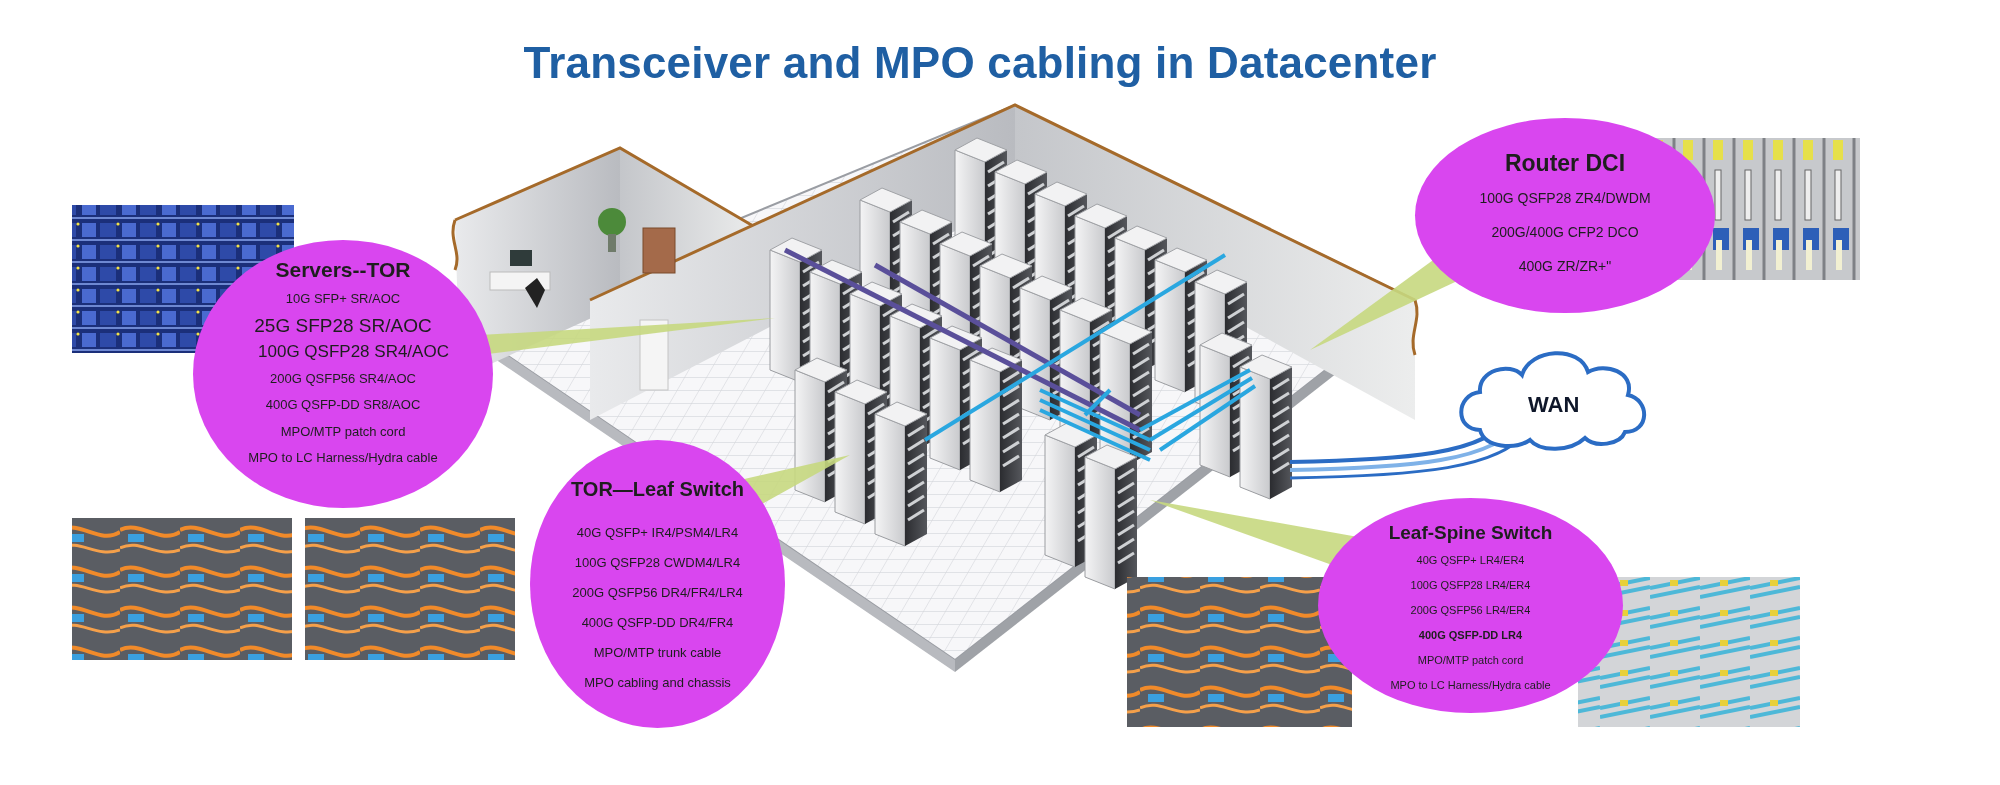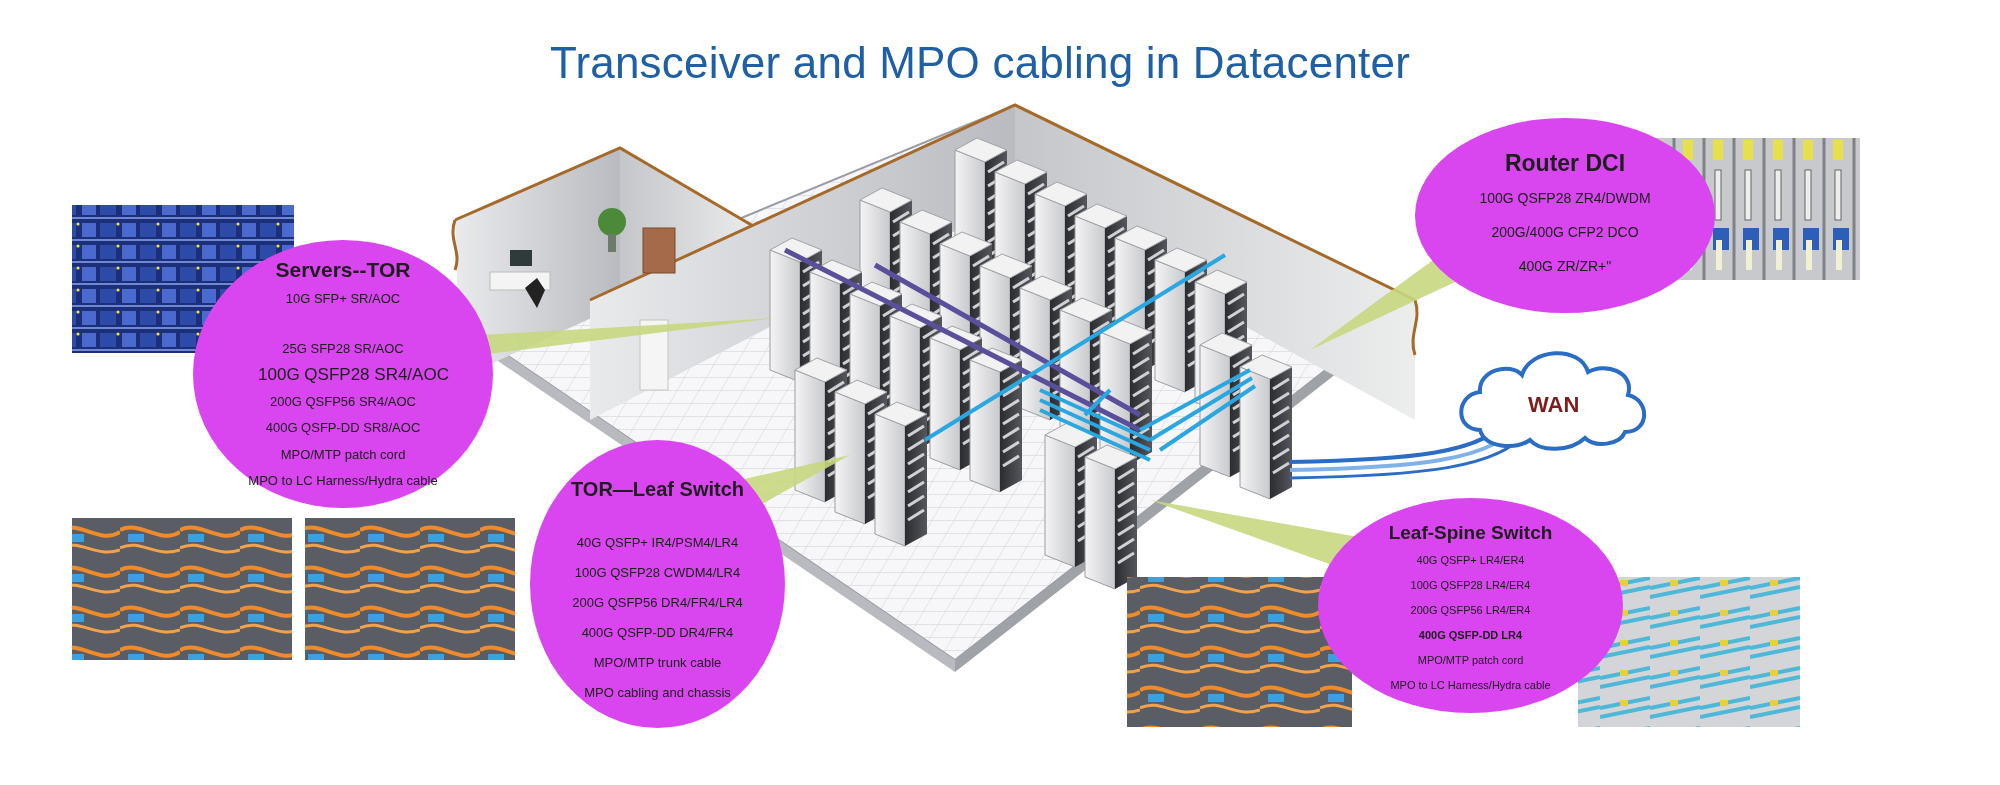--- a/index.html
+++ b/index.html
@@ -1,25 +1,25 @@
 <!DOCTYPE html>
 <html><head>
 <meta charset="utf-8">
 <style>
   html, body { margin: 0; padding: 0; background: #ffffff; }
   body { width: 2000px; height: 785px; position: relative; overflow: hidden;
          font-family: "Liberation Sans", "DejaVu Sans", sans-serif; }
   .title { position: absolute; left: 0; width: 1960px; top: 38px; text-align: center;
-           font-size: 44px; font-weight: normal; color: #1f5fa3; letter-spacing: 0.2px; }
+           font-size: 44px; font-weight: bold; color: #1f5fa3; letter-spacing: 0.2px; }
   svg.scene { position: absolute; left: 0; top: 0; }
   .bubble { position: absolute; border-radius: 50%; background: #d946ef;
             display: flex; flex-direction: column; align-items: center; color: #1e1e1e; }
   .bubble .bt { font-weight: bold; text-align: center; white-space: nowrap; }
   .bubble .bi { text-align: center; white-space: nowrap; }
-  .wan-label { position: absolute; font-weight: bold; font-size: 22px; color: #7f1d1d; }
+  .wan-label { position: absolute; font-weight: bold; font-size: 22px; color: #0f172a; }
 </style>
 </head>
 <body>
 
 <div class="title">Transceiver and MPO cabling in Datacenter</div>
 
 <svg class="scene" width="2000" height="785" viewBox="0 0 2000 785">
   <defs>
     <pattern id="tile" width="22" height="13" patternUnits="userSpaceOnUse" patternTransform="skewX(-30)">
       <rect width="22" height="13" fill="#f7f7f9"></rect>
@@ -452,30 +452,30 @@
   <rect x="72" y="518" width="220" height="142" fill="url(#orangeFiber)"></rect>
   <rect x="305" y="518" width="210" height="142" fill="url(#orangeFiber)"></rect>
   <rect x="1127" y="577" width="225" height="150" fill="url(#orangeFiber)"></rect>
   <rect x="1578" y="577" width="222" height="150" fill="url(#aquaFiber)"></rect>
   <rect x="1650" y="138" width="210" height="142" fill="url(#routerCards)"></rect>
 </svg>
 
 <div class="bubble" style="left:193px; top:240px; width:300px; height:268px; padding-top:18px; box-sizing:border-box;">
   <div class="bt" style="font-size:21px; margin-bottom:4px;">Servers--TOR</div>
   <div class="bi" style="font-size:13px; line-height:26.5px;">10G SFP+ SR/AOC</div>
-  <div class="bi" style="font-size:13px; line-height:26.5px;margin-top:23px;">25G SFP28 SR/AOC</div>
+  <div class="bi" style="font-size:19px; line-height:26.5px;">25G SFP28 SR/AOC</div>
   <div class="bi" style="font-size:17px; line-height:26.5px;margin-left:21px;">100G QSFP28 SR4/AOC</div>
   <div class="bi" style="font-size:13px; line-height:26.5px;">200G QSFP56 SR4/AOC</div>
   <div class="bi" style="font-size:13px; line-height:26.5px;">400G QSFP-DD SR8/AOC</div>
   <div class="bi" style="font-size:13px; line-height:26.5px;">MPO/MTP patch cord</div>
   <div class="bi" style="font-size:13px; line-height:26.5px;">MPO to LC Harness/Hydra cable</div>
 </div>
 
 <div class="bubble" style="left:530px; top:440px; width:255px; height:288px; padding-top:38px; box-sizing:border-box;">
-  <div class="bt" style="font-size:20px; margin-bottom:10px;">TOR—Leaf Switch</div>
+  <div class="bt" style="font-size:20px; ">TOR—Leaf Switch</div>
   <div class="bi" style="font-size:13px; line-height:30px;margin-top:17px;">40G QSFP+ IR4/PSM4/LR4</div>
   <div class="bi" style="font-size:13px; line-height:30px;">100G QSFP28 CWDM4/LR4</div>
   <div class="bi" style="font-size:13px; line-height:30px;">200G QSFP56 DR4/FR4/LR4</div>
   <div class="bi" style="font-size:13px; line-height:30px;">400G QSFP-DD DR4/FR4</div>
   <div class="bi" style="font-size:13px; line-height:30px;">MPO/MTP trunk cable</div>
   <div class="bi" style="font-size:13px; line-height:30px;">MPO cabling and chassis</div>
 </div>
 
 <div class="bubble" style="left:1415px; top:118px; width:300px; height:195px; padding-top:32px; box-sizing:border-box;">
   <div class="bt" style="font-size:23px; margin-bottom:4px;">Router DCI</div>

